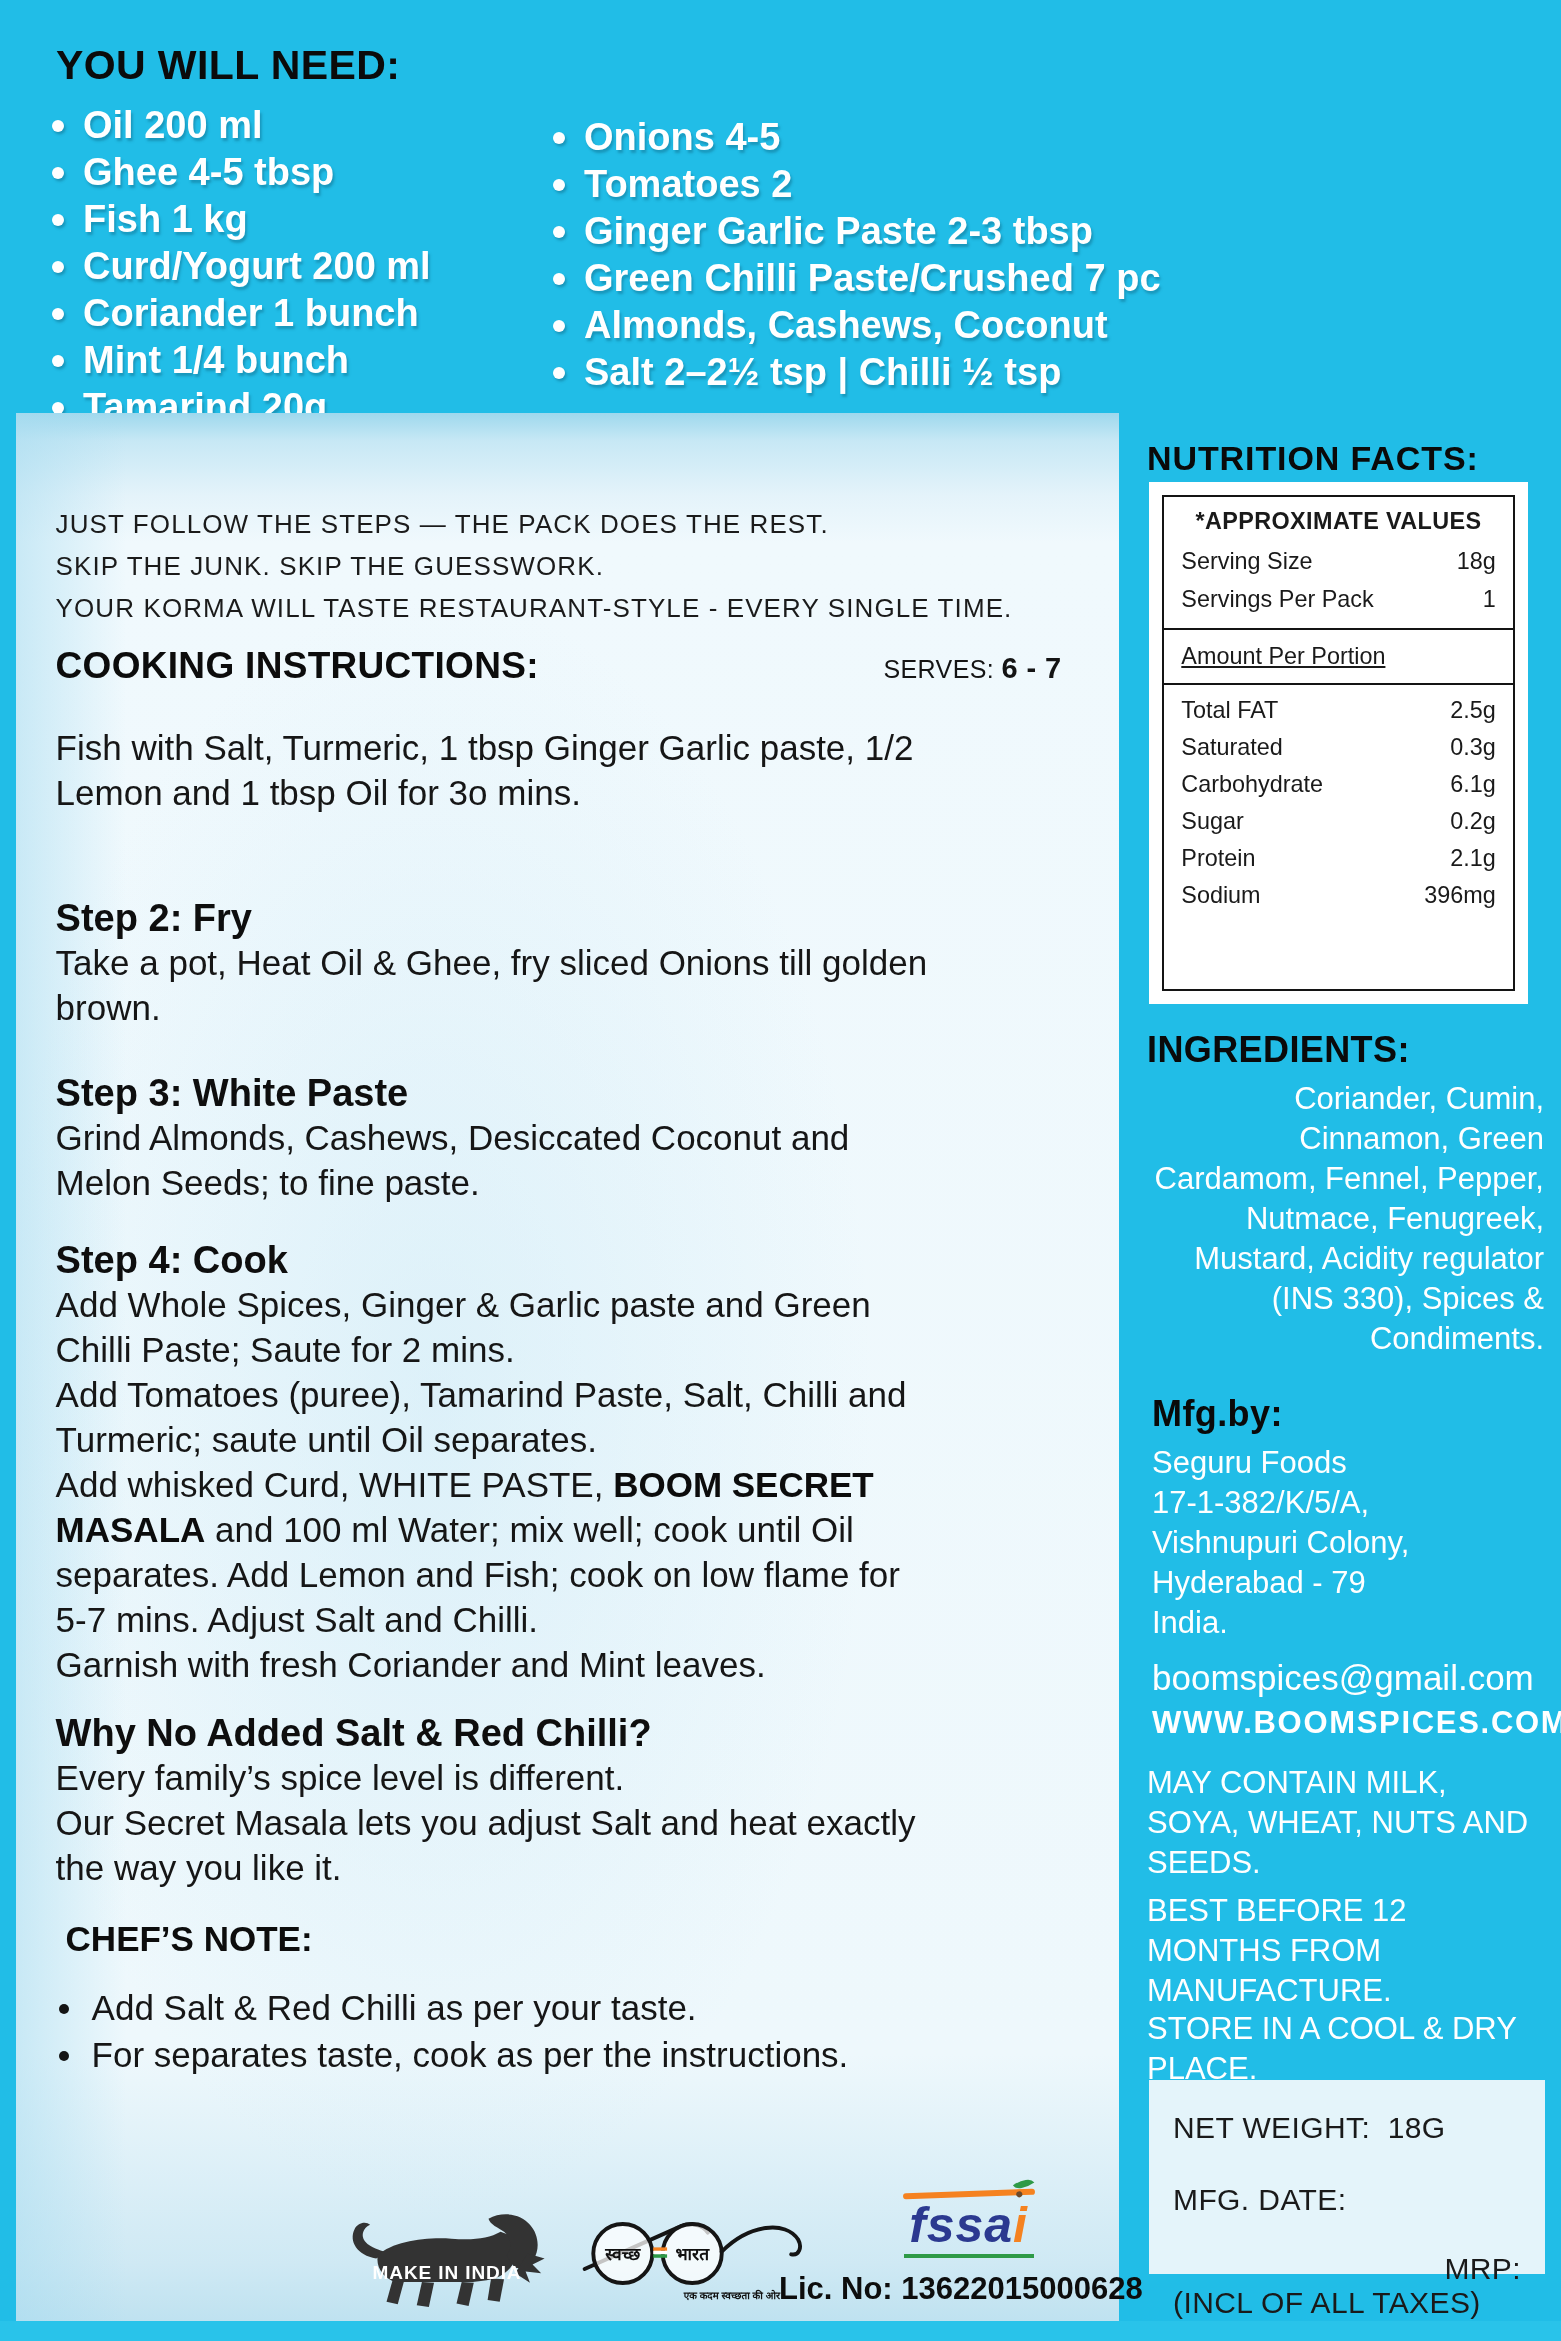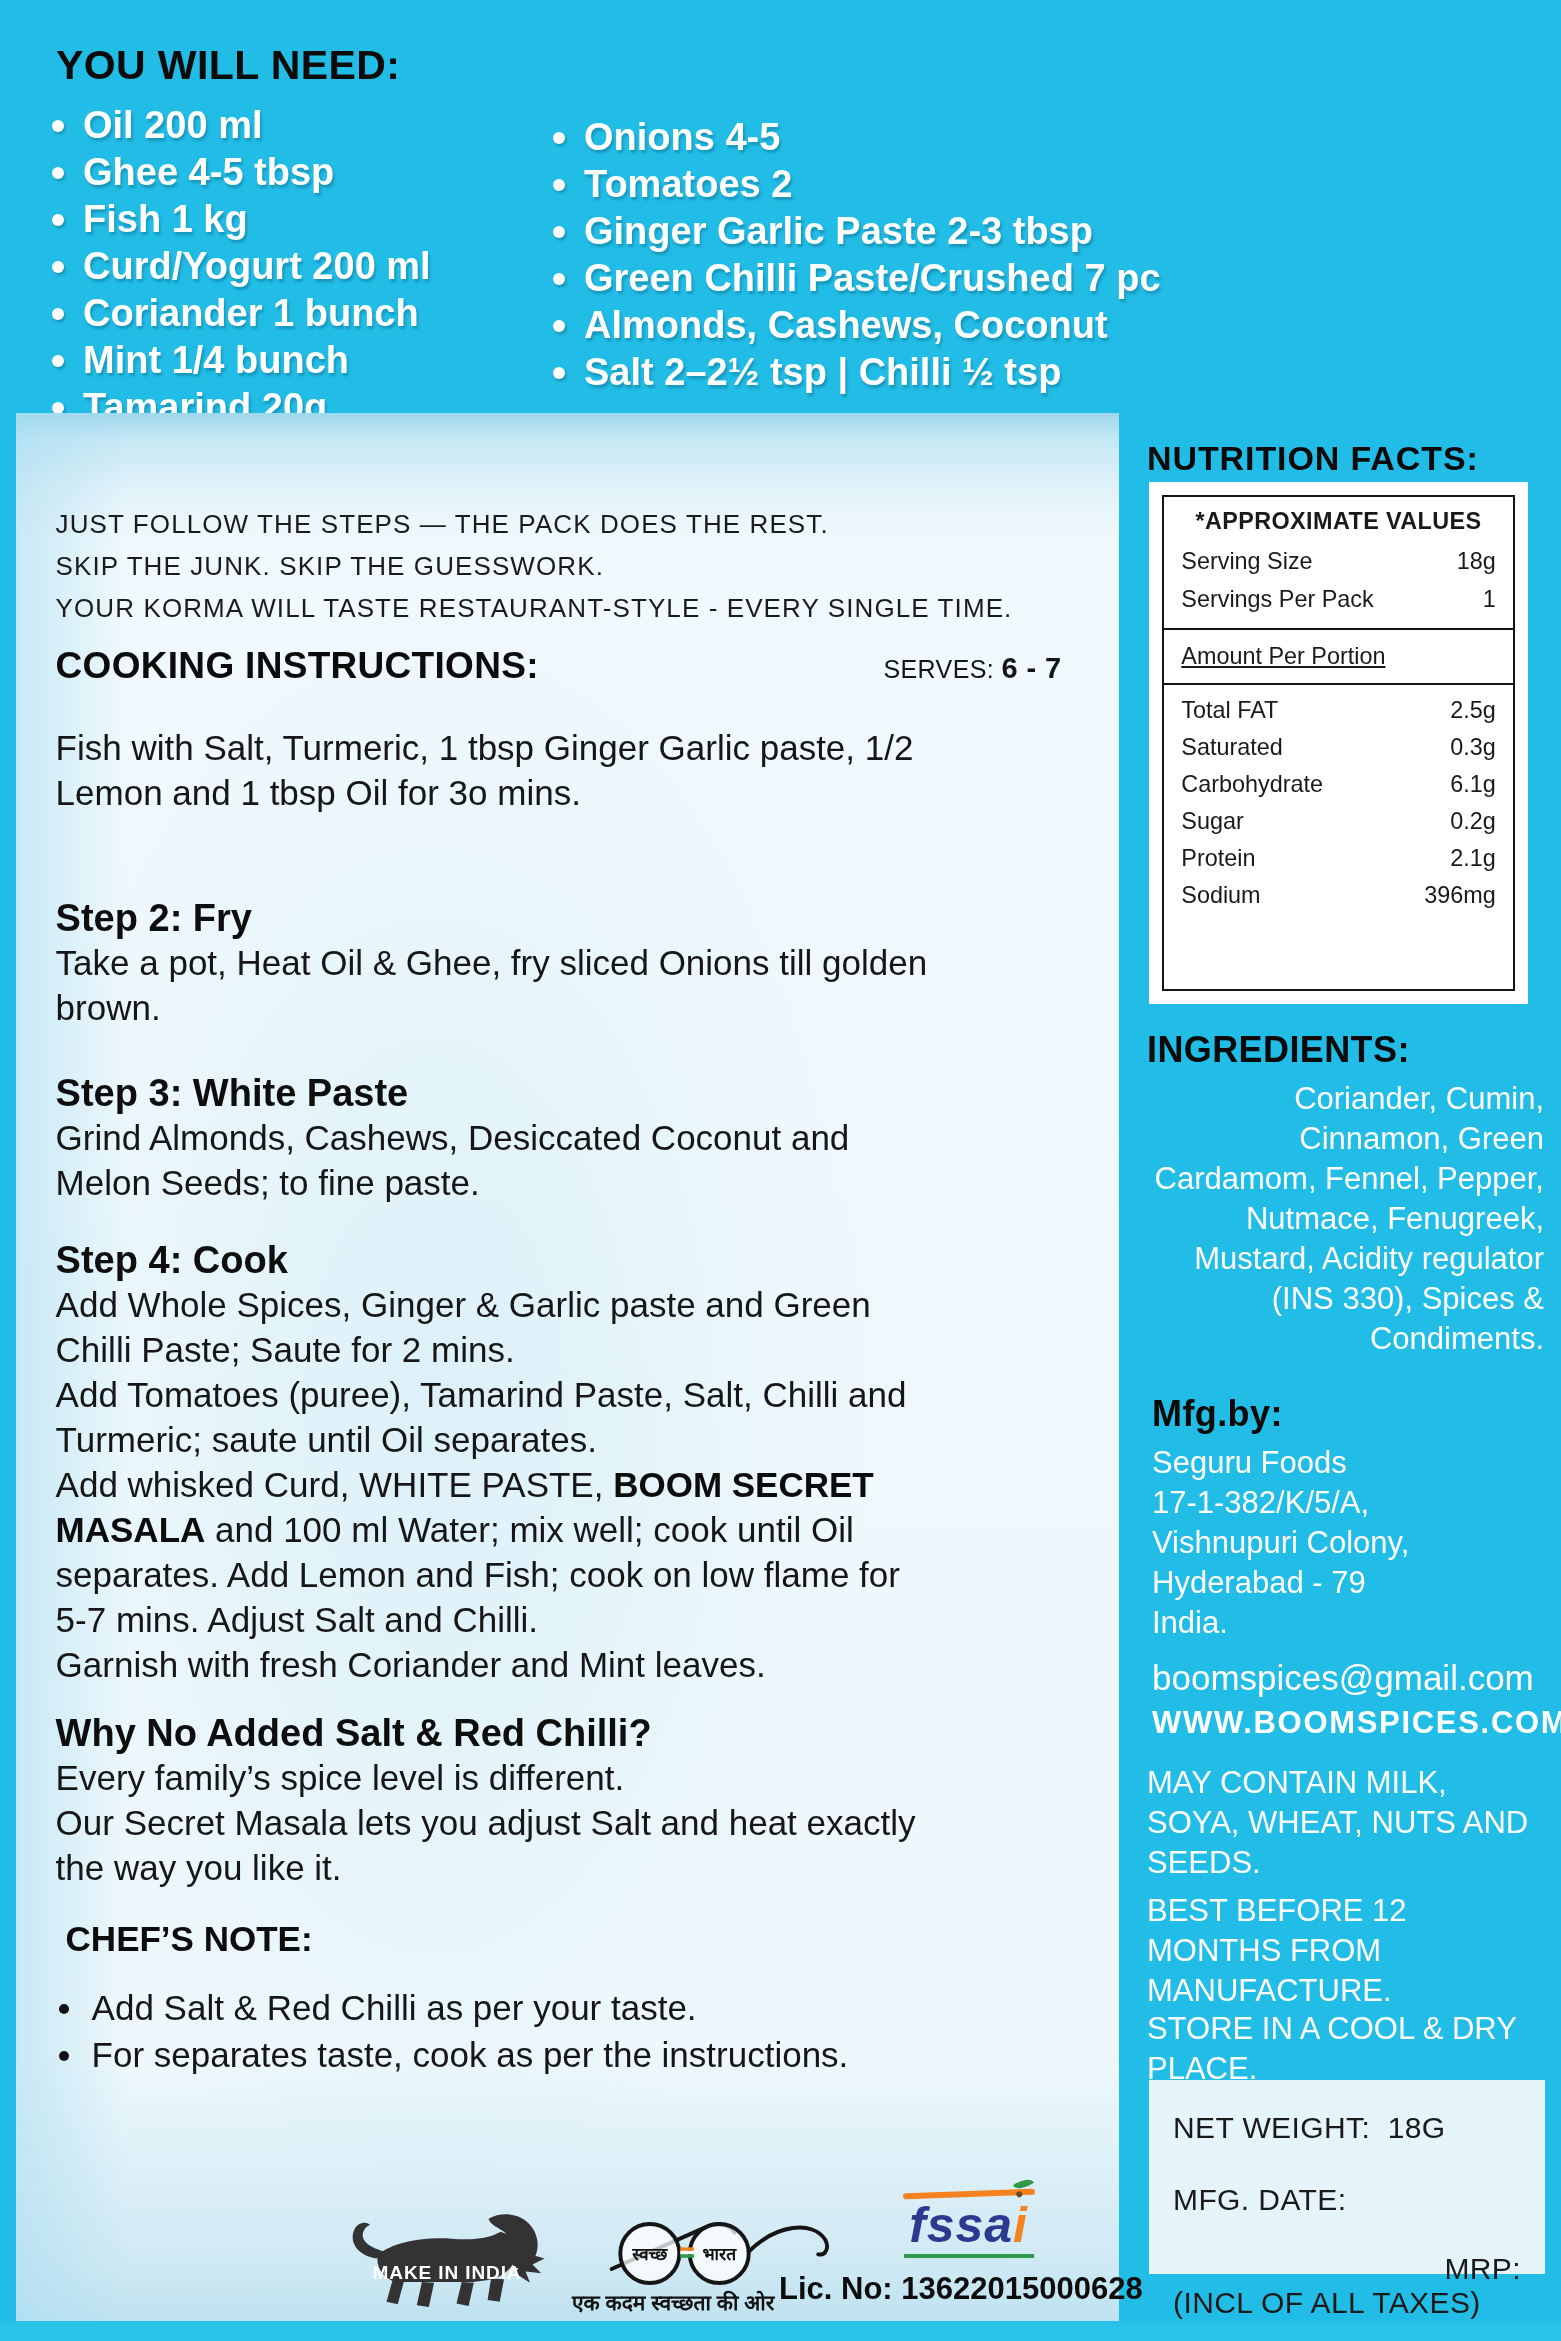--- a/index.html
+++ b/index.html
@@ -63,22 +63,22 @@
   .email{font-size:35px;color:#ffffff;}
   .website{font-size:31px;font-weight:800;color:#ffffff;letter-spacing:1.7px;}
 
   .netbox{left:1149px;top:2080px;width:396px;height:194px;background:#e4f4fa;box-sizing:border-box;padding:31px 24px;color:#1a1a1a;}
   .netbox .line{font-size:30px;letter-spacing:0.4px;}
 
   
   .lion-wrap{left:343px;top:2205px;width:208px;height:108px;}
   .mii-text{position:absolute;left:50%;top:68px;transform:translate(-50%,-50%);
     font-size:19px;font-weight:800;color:#ffffff;letter-spacing:0.9px;white-space:nowrap;}
-  .glasses-wrap{left:596px;top:2203px;width:243px;height:87px;}
-  .swachh-tagline{left:572px;top:2288px;width:208px;text-align:left;font-size:21px;font-weight:700;color:#111;}
+  .glasses-wrap{left:569px;top:2203px;width:243px;height:87px;}
+  .swachh-tagline{left:572px;top:2288px;width:208px;text-align:right;font-size:10px;font-weight:700;color:#111;}
   .fssai{left:899px;top:2191px;width:139px;text-align:center;}
   .fssai-bar-top{width:132px;height:6px;background:#f58220;border-radius:3.5px;transform:rotate(-2deg);margin:0 auto;}
   .fssai-word{font-size:50px;font-weight:700;font-style:italic;line-height:57px;letter-spacing:0.9px;}
   .fssai-blue{color:#2b3990;}
   .fssai-orange{color:#f58220;}
   .fssai-bar-bottom{width:130px;height:4.3px;background:#2e9a47;margin:0 auto;}
   .fssai-leaf{position:absolute;right:5.2px;top:-12px;width:19px;height:9.5px;background:#2e9a47;
     border-radius:0 100% 0 100%;transform:rotate(-35deg);}
   .fssai-leaf::after{content:"";position:absolute;left:-3.5px;bottom:-4.3px;width:6px;height:6px;border-radius:50%;background:#6b4a2b;}
   .lic{font-size:31px;font-weight:700;color:#0d0d0d;white-space:nowrap;}

